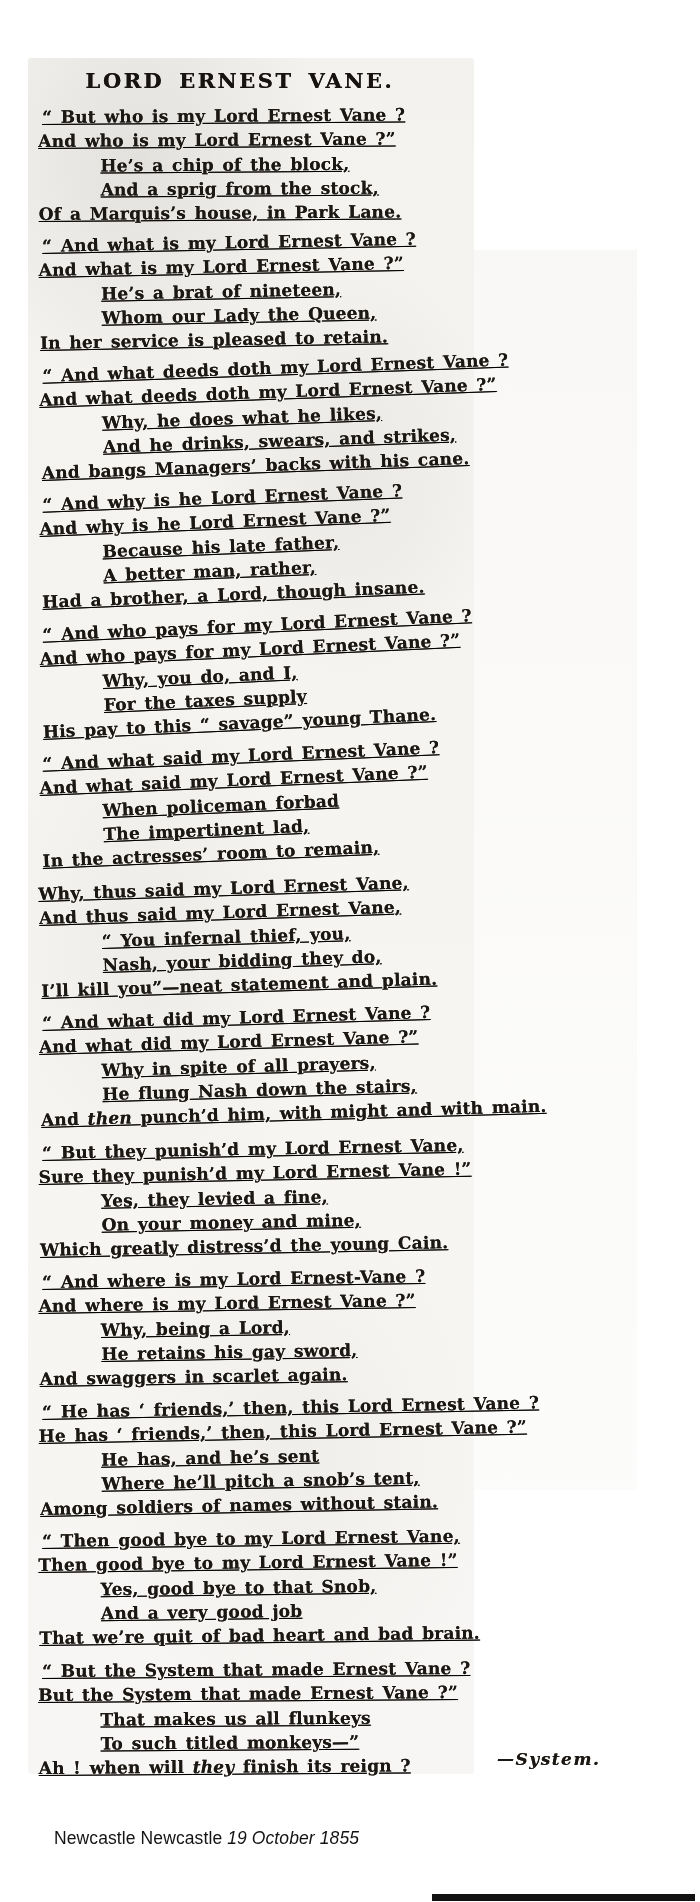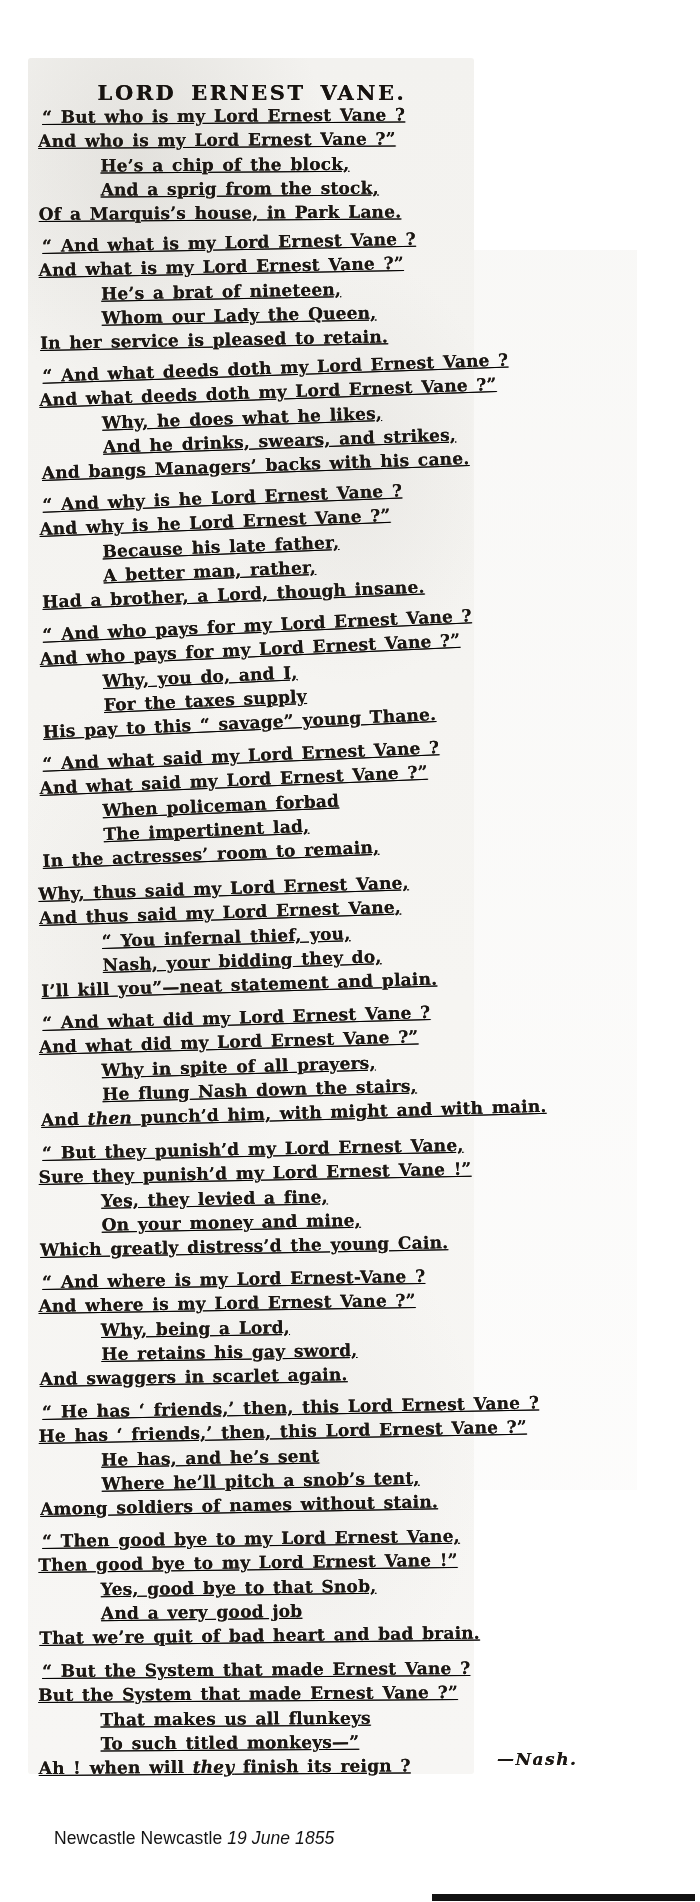--- a/index.html
+++ b/index.html
@@ -16,21 +16,21 @@
       radial-gradient(55% 22% at 28% 52%, rgba(198,195,188,0.18), rgba(198,195,188,0) 70%),
       radial-gradient(60% 22% at 60% 82%, rgba(200,197,190,0.16), rgba(200,197,190,0) 70%),
       linear-gradient(180deg,#f3f2ef 0%,#f6f5f2 55%,#f7f6f4 100%);
   }
   .paper2{
     position:absolute;left:472px;top:250px;width:165px;height:1240px;
     background:linear-gradient(180deg,rgba(243,242,239,0.55),rgba(247,246,244,0.35));
   }
 
   .title{
-    position:absolute;left:40px;top:70px;width:400px;margin:12px;text-align:center;
+    position:absolute;left:40px;top:70px;width:400px;margin:0;text-align:center;
     font-size:21px;line-height:22px;font-weight:700;letter-spacing:2.5px;word-spacing:5px;
     color:#171310;text-shadow:0 0 0.6px rgba(20,15,10,0.9);
   }
 
   #poem{position:absolute;left:38px;top:105px;width:650px;text-decoration:underline;}
   .stanza{margin-bottom:8px;transform-origin:0 0;}
   .line{
     font-size:17px;line-height:24.3px;font-weight:700;color:#1b1713;
     letter-spacing:0.2px;word-spacing:2.5px;white-space:nowrap;
     text-shadow:0 0 0.5px rgba(25,18,12,0.85);
@@ -158,20 +158,20 @@
       </div>
       <div class="stanza s13">
         <div class="line q">“ But the System that made Ernest Vane ?</div>
         <div class="line f">But the System that made Ernest Vane ?”</div>
         <div class="line i">That makes us all flunkeys</div>
         <div class="line i">To such titled monkeys—”</div>
         <div class="line f">Ah ! when will <i>they</i> finish its reign ?</div>
       </div>
     </div>
 
-  <div class="attribution">—Nash.</div>
+  <div class="attribution">—System.</div>
 
   <div class="caption">
-    <span>Newcastle Newcastle </span><span class="it">19 June 1855</span>
+    <span>Newcastle Newcastle </span><span class="it">19 October 1855</span>
   </div>
 
   <div class="bottom-bar"></div>
 </div>
 
 </body></html>

